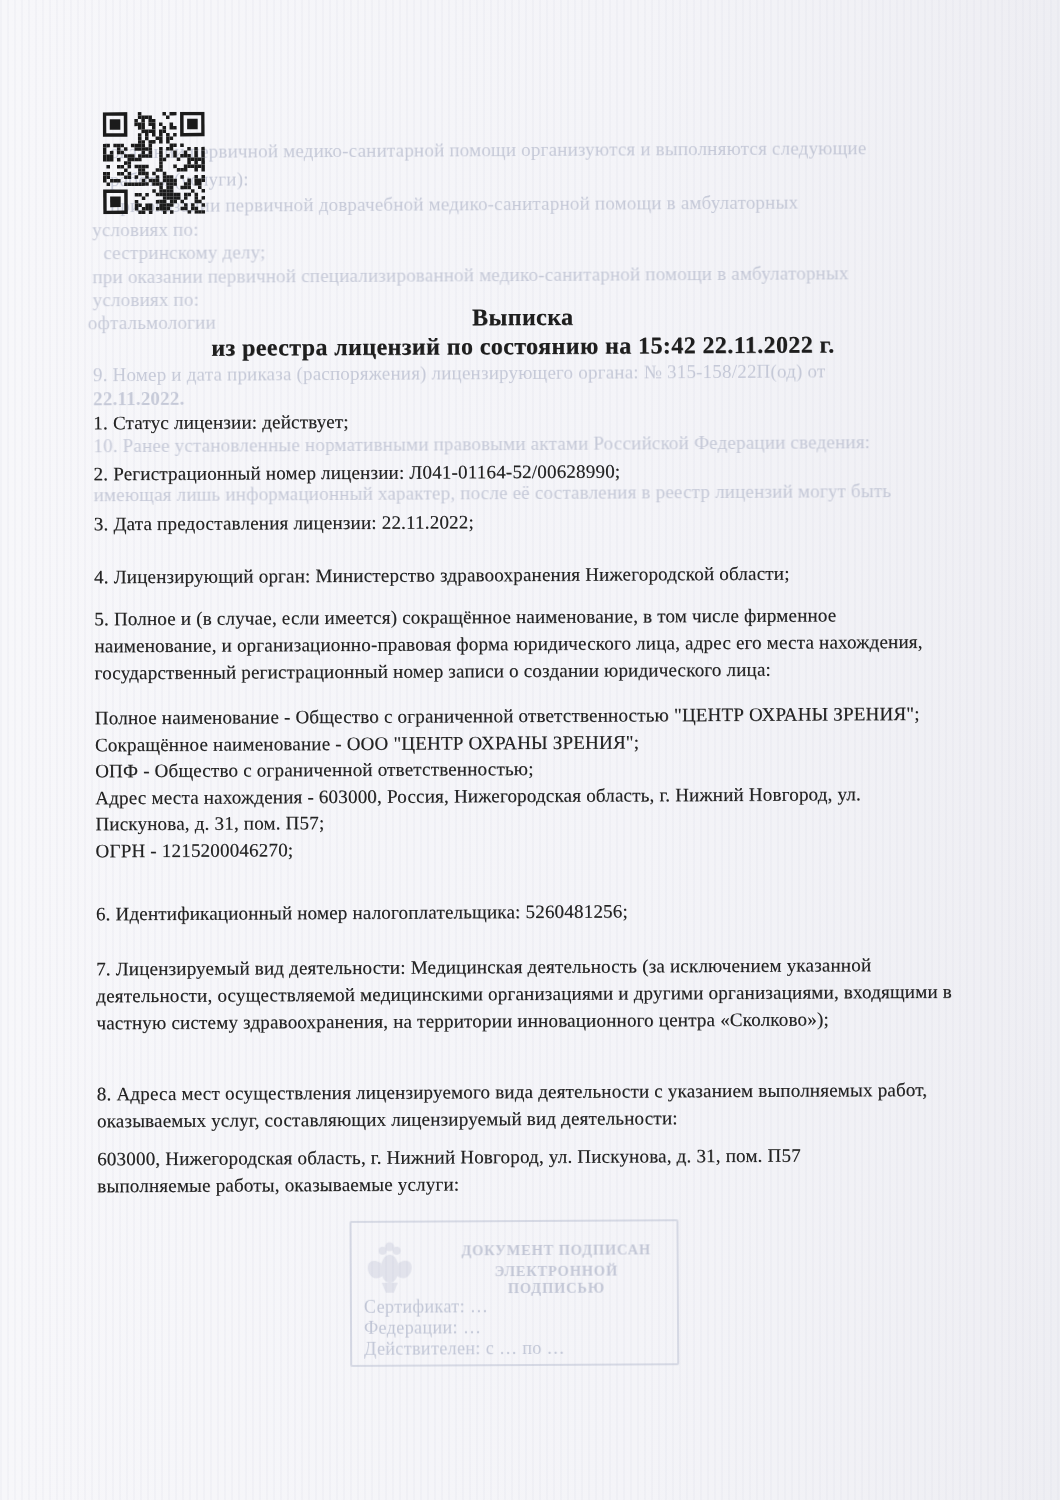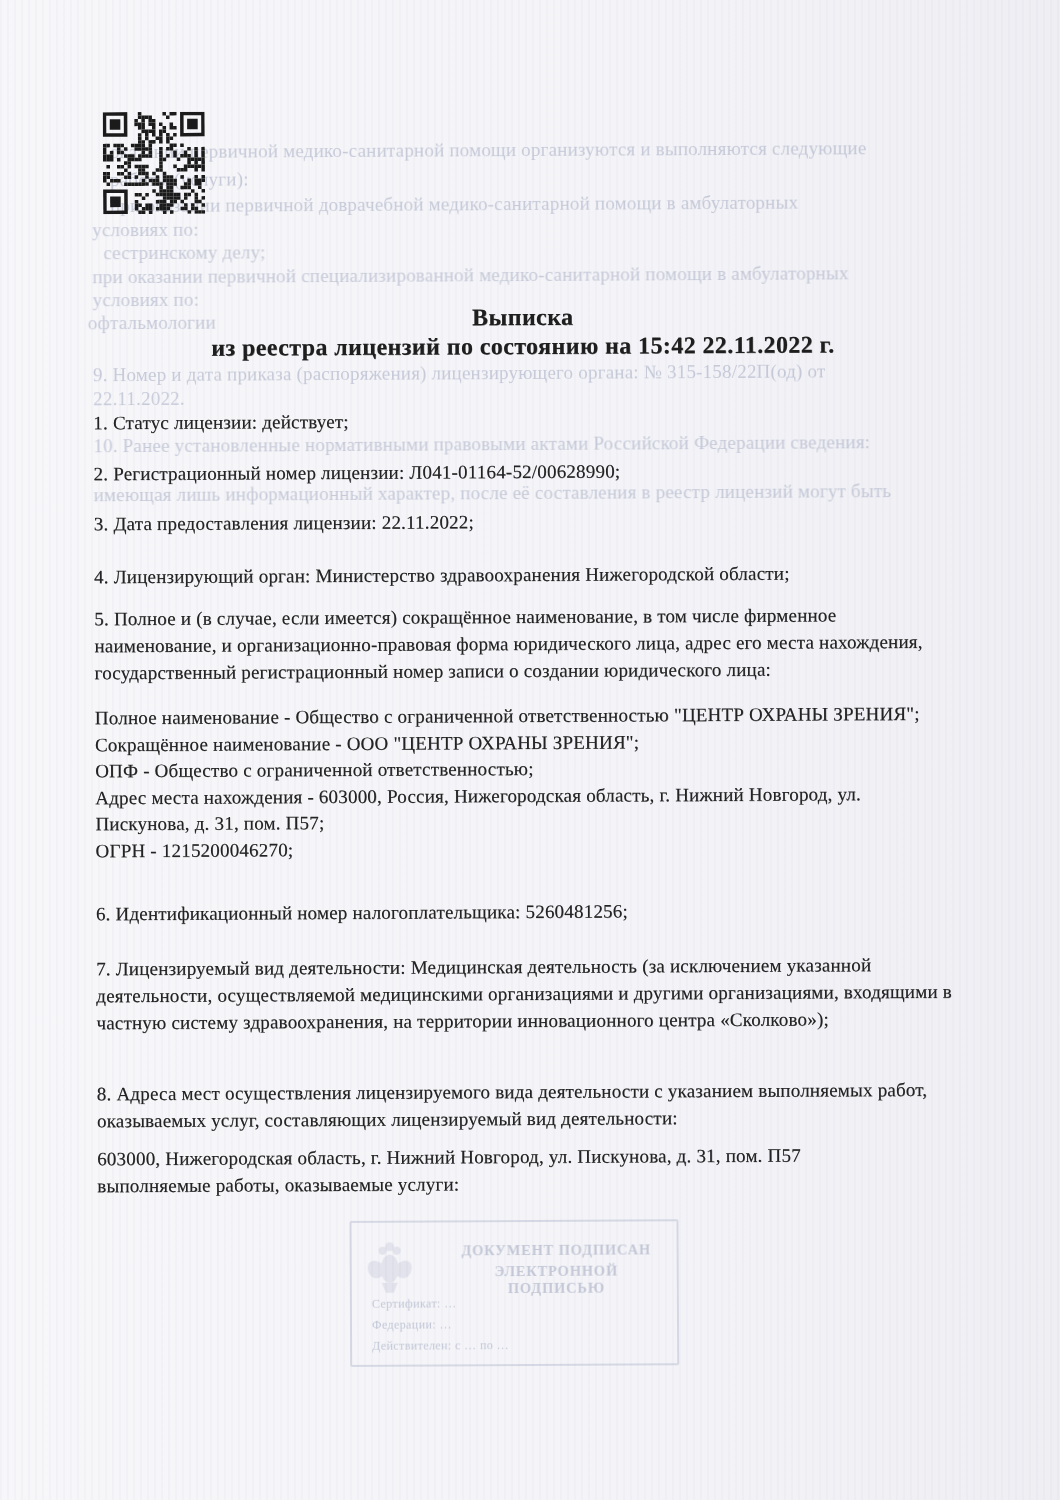--- a/index.html
+++ b/index.html
@@ -50,22 +50,22 @@
   }
   .stamp-title{
     position:absolute;left:92px;width:225px;
     text-align:center;
     font-weight:bold;
     font-size:14.5px;
     letter-spacing:0.8px;
     color:rgba(148,156,182,0.50);
   }
   .stamp-line{
-    position:absolute;left:20px;
-    font-size:12px;
+    position:absolute;left:12px;
+    font-size:18px;
     color:rgba(152,160,186,0.55);
     letter-spacing:0.4px;
     white-space:nowrap;
   }
   .emblem{position:absolute;left:12px;top:16px;opacity:0.16;}
 </style>
 </head>
 <body>
 
 <div class="page">
@@ -377,21 +377,21 @@
         <rect x="84" y="7" width="10.5" height="10.5"></rect>
         <path fill-rule="evenodd" d="M0 77h24.5v24.5h-24.5z M3.5 80.5v17.5h17.5v-17.5z"></path>
         <rect x="7" y="84" width="10.5" height="10.5"></rect>
       </svg>
 
     <div class="title" style="top:304px;">Выписка</div>
     <div class="title" style="top:333px;">из реестра лицензий по состоянию на 15:42 22.11.2022 г.</div>
 
     <div>
       <div class="bleed-line" style="left:95px;top:362px;">9. Номер и дата приказа (распоряжения) лицензирующего органа: № 315-158/22П(од) от</div>
-      <div class="bleed-line" style="left:95px;top:386px;">22.11.2022.</div>
+      <div class="bleed-line" style="left:95px;top:386px;font-weight:bold;">22.11.2022.</div>
       <div class="bleed-line" style="left:95px;top:433px;">10. Ранее установленные нормативными правовыми актами Российской Федерации сведения:</div>
       <div class="bleed-line" style="left:95px;top:482px;">имеющая лишь информационный характер, после её составления в реестр лицензий могут быть</div>
     </div>
 
     <div class="abs ink" style="left:95px;top:407px;width:870px;">1. Статус лицензии: действует;</div>
     <div class="abs ink" style="left:95px;top:458px;width:870px;">2. Регистрационный номер лицензии: Л041-01164-52/00628990;</div>
     <div class="abs ink" style="left:95px;top:508px;width:870px;">3. Дата предоставления лицензии: 22.11.2022;</div>
     <div class="abs ink" style="left:95px;top:561px;width:880px;">4. Лицензирующий орган: Министерство здравоохранения Нижегородской области;</div>
     <div class="abs ink" style="left:95px;top:603px;width:858px;">5. Полное и (в случае, если имеется) сокращённое наименование, в том числе фирменное наименование, и организационно-правовая форма юридического лица, адрес его места нахождения, государственный регистрационный номер записи о создании юридического лица:</div>
 

